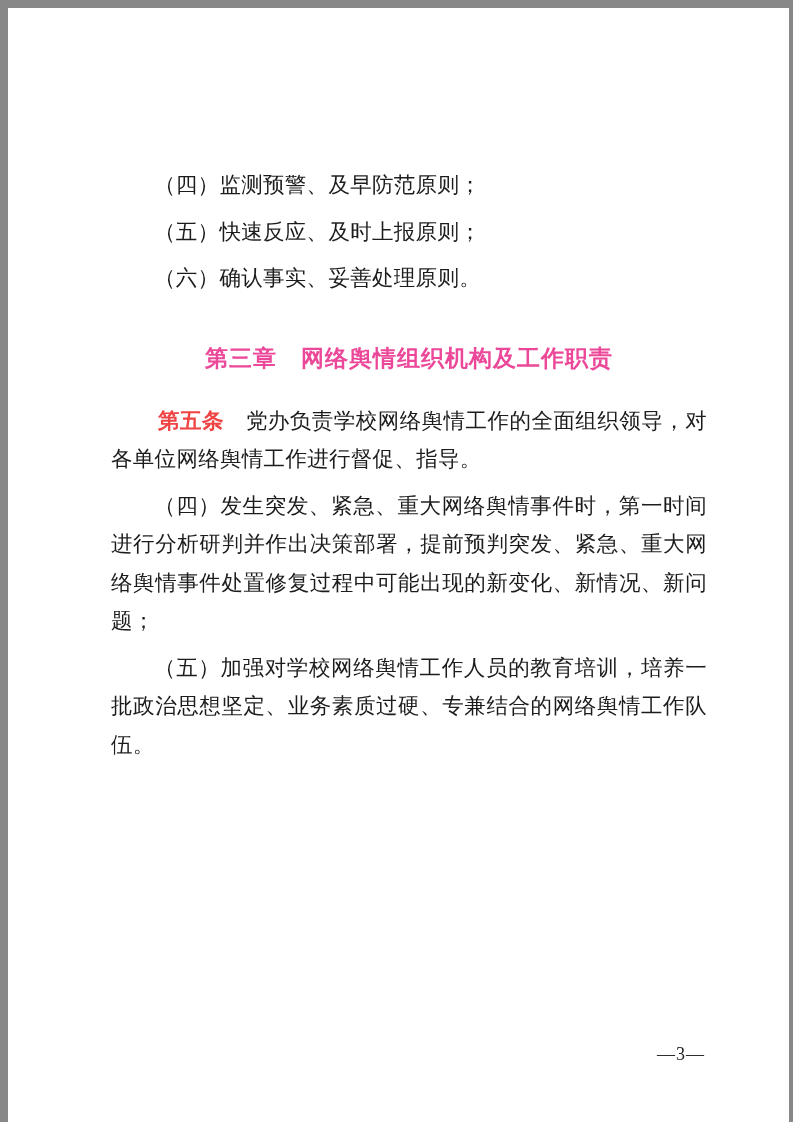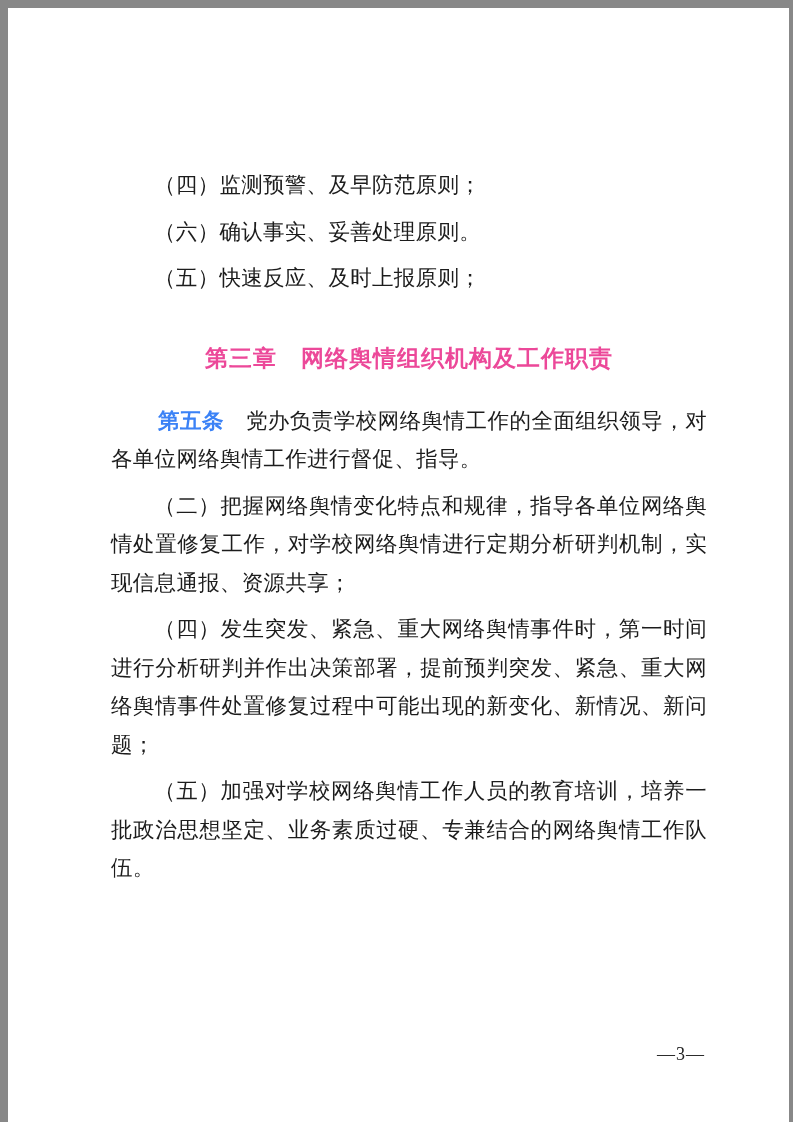--- a/index.html
+++ b/index.html
@@ -35,49 +35,48 @@
     line-height: 40px;
     text-align: center;
     text-indent: 0;
     letter-spacing: 1px;
     margin: 32px 0 16px 0;
     color: #ec4899;
   }
   .article-label {
     font-family: "Liberation Sans", "DejaVu Sans", sans-serif;
     font-weight: bold;
-    color: #3b82f6;
+    color: #ef4444;
     margin-right: 0.65em;
   }
   .page-number {
     position: absolute;
     right: 92px;
     top: 1032px;
     font-size: 18px;
     letter-spacing: 1px;
     color: #222;
     font-family: "Liberation Serif", "DejaVu Serif", serif;
   }
 </style>
 </head>
 <body>
 
 <div class="page">
   <div class="content">
 
     <p class="para">（四）监测预警、及早防范原则；</p>
+    <p class="para">（五）快速反应、及时上报原则；</p>
     <p class="para">（六）确认事实、妥善处理原则。</p>
-    <p class="para">（五）快速反应、及时上报原则；</p>
 
     <h2 class="para chapter-heading">第三章　网络舆情组织机构及工作职责</h2>
 
     <p class="para"><span class="article-label">第五条</span><span>党办负责学校网络舆情工作的全面组织领导，对各单位网络舆情工作进行督促、指导。</span></p>
 
 
-    <p class="para">（二）把握网络舆情变化特点和规律，指导各单位网络舆情处置修复工作，对学校网络舆情进行定期分析研判机制，实现信息通报、资源共享；</p>
     <p class="para">（四）发生突发、紧急、重大网络舆情事件时，第一时间进行分析研判并作出决策部署，提前预判突发、紧急、重大网络舆情事件处置修复过程中可能出现的新变化、新情况、新问题；</p>
     <p class="para">（五）加强对学校网络舆情工作人员的教育培训，培养一批政治思想坚定、业务素质过硬、专兼结合的网络舆情工作队伍。</p>
 
 
   </div>
 
   <div class="page-number">—3—</div>
 </div>
 
 </body></html>

